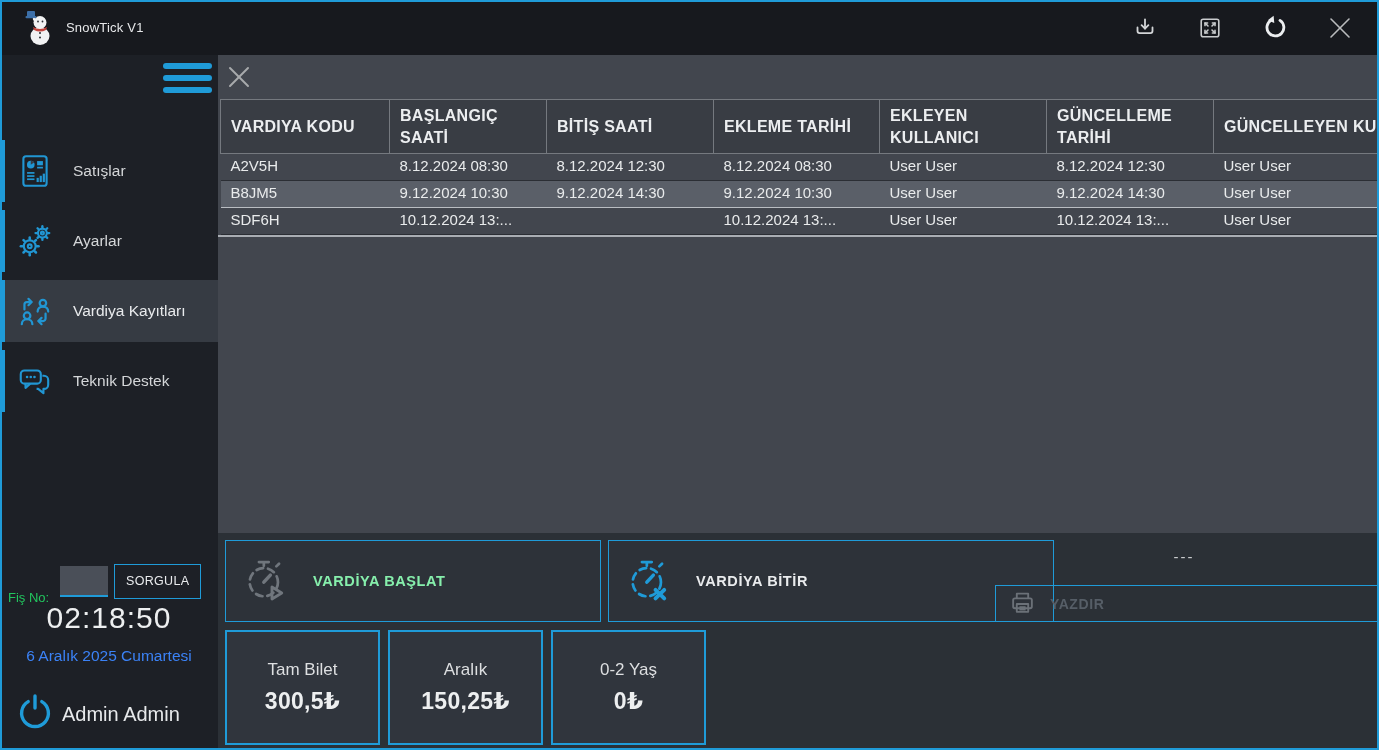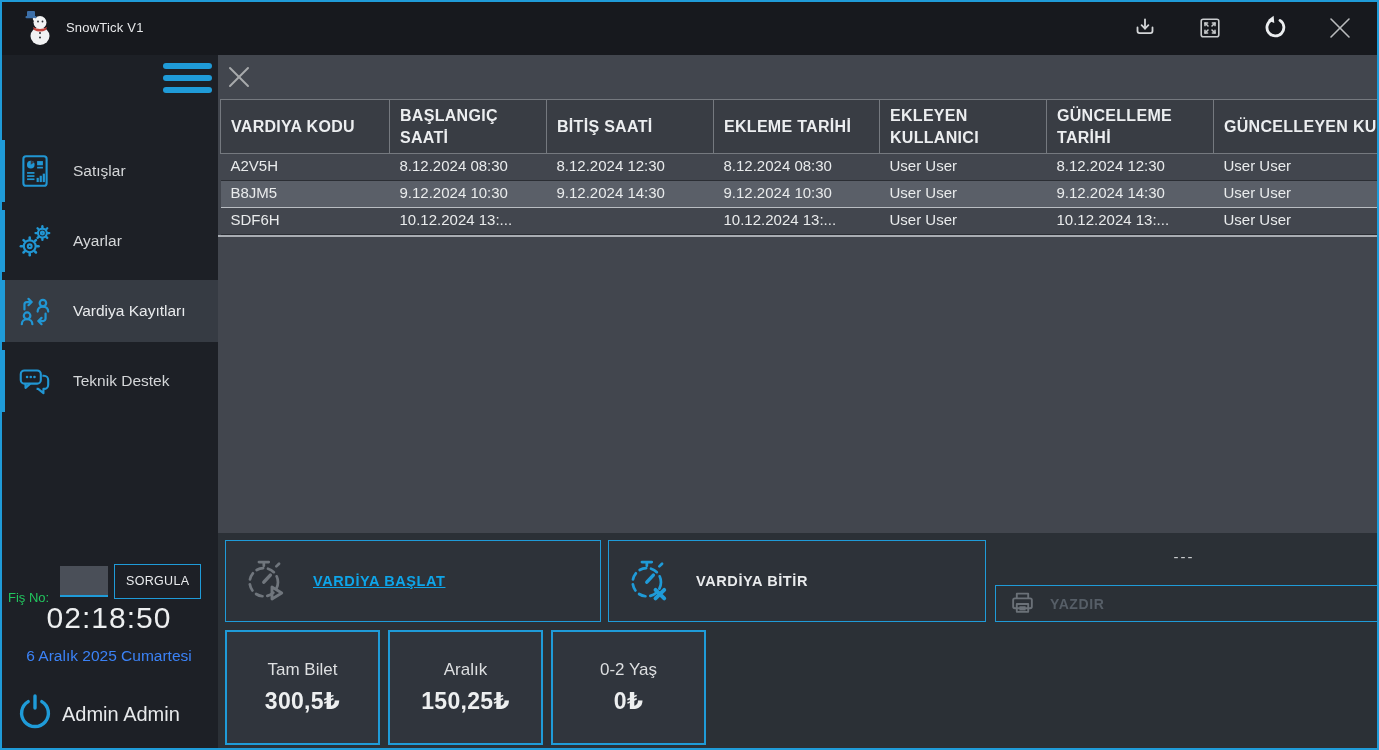--- a/index.html
+++ b/index.html
@@ -113,24 +113,24 @@
   .bottom{
     position:absolute; top:478px; left:0; right:0; bottom:0;
     background:#2b3036;
   }
   .shift-btn{
     position:absolute; top:7px; height:82px;
     background:#2d3239; border:1px solid #1f9bd8;
     display:flex; align-items:center; cursor:pointer; font-family:inherit;
   }
   .btn-baslat{ left:7px; width:376px; }
-  .btn-bitir{ left:390px; width:378px; }
+  .btn-bitir{ left:390px; width:446px; }
   .shift-btn .btn-icon{ margin-left:15px; }
   .shift-btn .btn-label{ margin-left:22px; font-size:14.5px; font-weight:bold; letter-spacing:.6px; }
-  .btn-baslat .btn-label{ color:#0ea5e9;text-decoration:underline; }
+  .btn-baslat .btn-label{ color:#86efac; }
   .btn-bitir .btn-label{ color:#e9ebed; }
 
   .print-status{
     position:absolute; left:777px; top:15px; width:378px;
     text-align:center; font-size:15px; color:#c9cbcd; letter-spacing:2px;
   }
   .yazdir-btn{
     position:absolute; left:777px; top:52px; width:400px; height:37px;
     background:transparent; border:1px solid #1f9bd8;
     display:flex; align-items:center; cursor:pointer; font-family:inherit;

